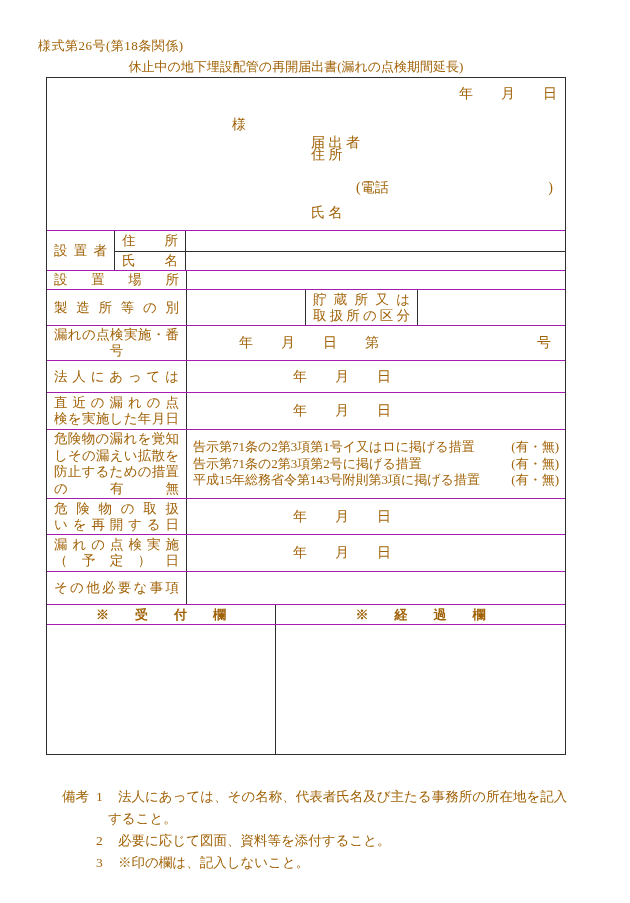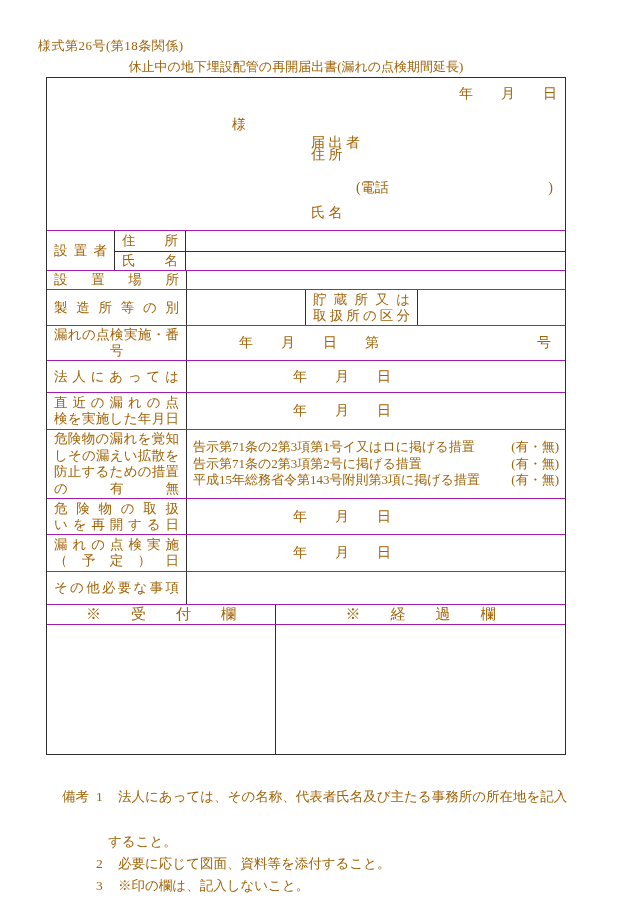--- a/index.html
+++ b/index.html
@@ -33,31 +33,31 @@
   .hdr-notif { top:57px; left:264px; }
   .hdr-addr  { top:69px; left:264px; }
   .hdr-phone { top:102px; left:309px; right:12px; display:flex; justify-content:space-between; }
   .hdr-name  { top:127px; left:264px; }
 
   .datecell   { flex:1; display:flex; align-items:center; padding-left:106px; font-size:14px; white-space:pre; }
   .permitcell { flex:1; display:flex; align-items:center; justify-content:space-between; padding:0 14px 0 52px; font-size:14px; white-space:pre; }
   .measures   { flex:1; display:flex; flex-direction:column; justify-content:center; padding:0 6px; font-size:13px; line-height:16.5px; }
   .measure-line { display:flex; justify-content:space-between; white-space:pre; }
 
-  .stamp-cell { display:flex; align-items:center; justify-content:center; font-size:15px; white-space:pre; border-right:1px solid #2e2e2e; width:229px; }
+  .stamp-cell { display:flex; align-items:center; justify-content:center; font-size:13px; white-space:pre; border-right:1px solid #2e2e2e; width:229px;font-weight:bold; }
   .stamp-cell.last { border-right:none; flex:1; }
   .stamp-area { width:229px; border-right:1px solid #2e2e2e; }
   .stamp-area.last { border-right:none; flex:1; }
 
   .notes { position:absolute; left:62px; top:786px; width:512px; font-size:13.5px; line-height:22px; }
   .note-row { display:flex; }
   .nlab { width:34px; }
   .nnum { width:22px; }
   .ntext { flex:1; white-space:pre; }
-  .ntext.cont { margin-left:-10px;margin-top:23px; }
+  .ntext.cont { margin-left:-10px; }
 </style>
 </head>
 <body>
 
 <div class="page">
 
   <div class="form-number">様式第26号(第18条関係)</div>
   <div class="doc-title">休止中の地下埋設配管の再開届出書(漏れの点検期間延長)</div>
 
   <div class="form-table">

